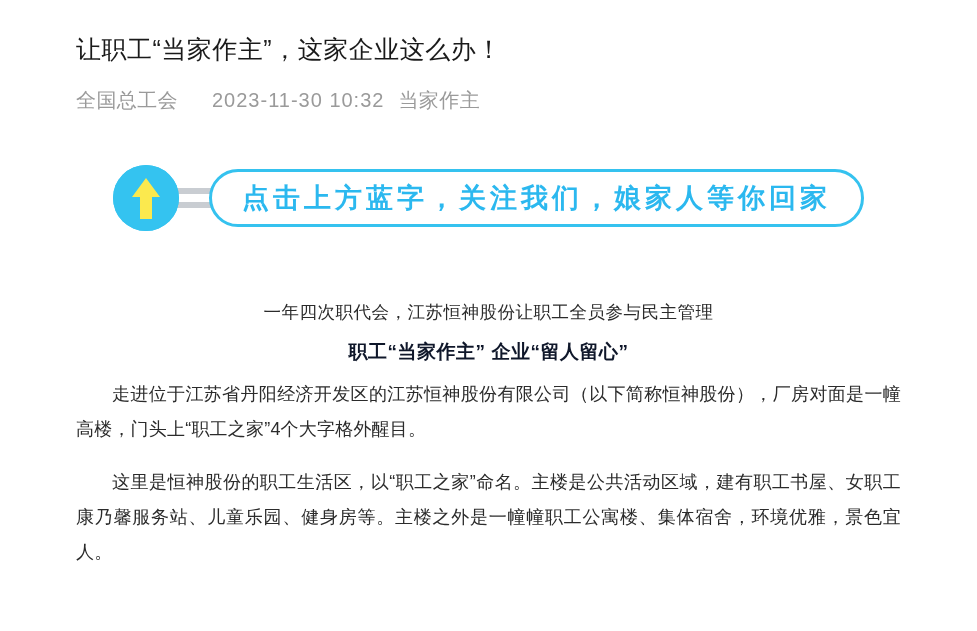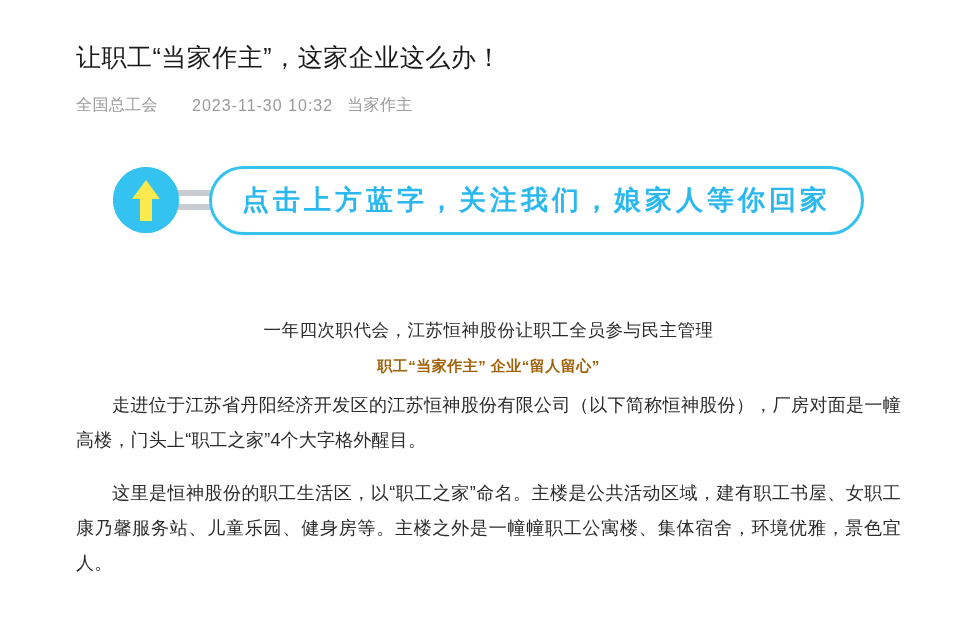--- a/index.html
+++ b/index.html
@@ -12,34 +12,34 @@
     background: #ffffff;
     font-family: "Liberation Sans", sans-serif;
     color: #2b2b2b;
     overflow: hidden;
   }
   .page {
     position: relative;
     width: 977px;
     height: 631px;
     box-sizing: border-box;
-    padding: 16px 76px;
+    padding: 8px 76px;
   }
   .article-title {
     font-size: 25px;
     line-height: 34px;
     font-weight: 400;
     color: #1a1a1a;
     letter-spacing: 0.5px;
     margin: 0;
     padding-top: 24px;
   }
   .meta-row {
     margin-top: 21px;
-    font-size: 16px;
+    font-size: 20px;
     color: #9a9a9a;
     letter-spacing: 0.4px;
     display: flex;
     align-items: center;
     gap: 14px;
   }
   .meta-source {
     color: #9a9a9a;
   }
   .meta-time {
@@ -95,49 +95,49 @@
     display: block;
     height: 6px;
     background: #c9cdd2;
     border-radius: 3px;
   }
   .banner-pill {
     position: relative;
     z-index: 2;
     border: 3px solid #35c2ef;
     border-radius: 36px;
-    height: 69px;
+    height: 58px;
     display: flex;
     align-items: center;
     padding: 0 30px;
     background: #ffffff;
     box-sizing: border-box;
   }
   .banner-text {
     font-size: 27px;
     font-weight: bold;
     color: #2bb8ef;
     letter-spacing: 4px;
     white-space: nowrap;
   }
 
   
   .subhead-1 {
-    margin-top: 72px;
+    margin-top: 56px;
     text-align: center;
     font-size: 17.5px;
     color: #2b2b2b;
     letter-spacing: 0.5px;
   }
   .subhead-2 {
     margin-top: 15px;
     text-align: center;
-    font-size: 15px;
+    font-size: 19px;
     font-weight: bold;
-    color: #a16207;
+    color: #0f172a;
     letter-spacing: 0.5px;
   }
 
   
   .para {
     margin-top: 12px;
     font-size: 18px;
     line-height: 35px;
     color: #2b2b2b;
     text-align: justify;

